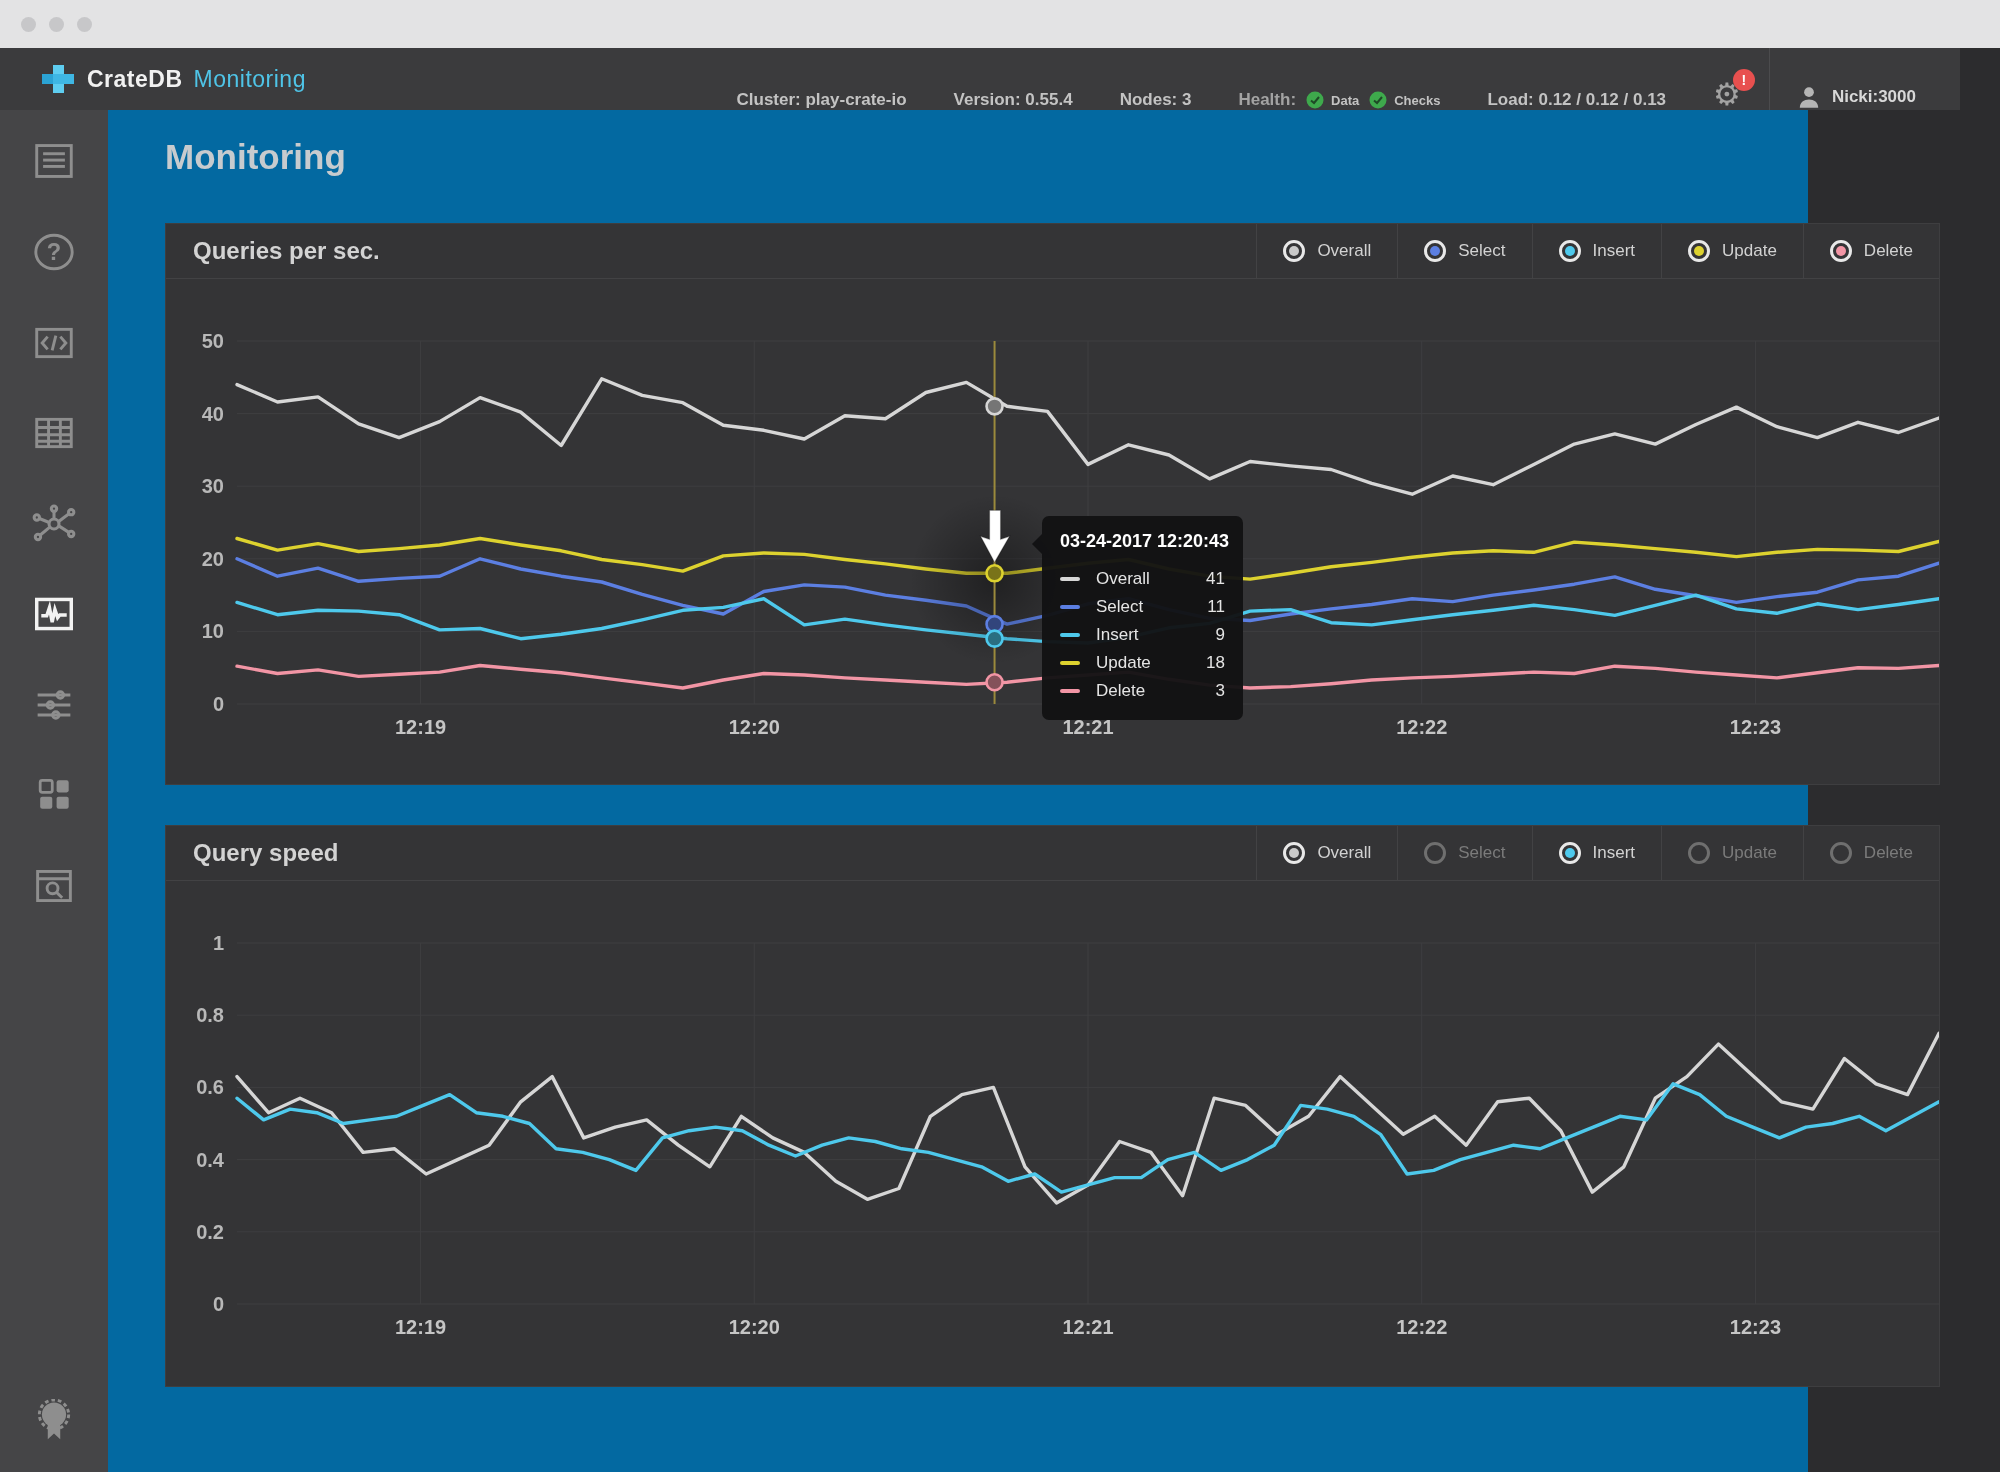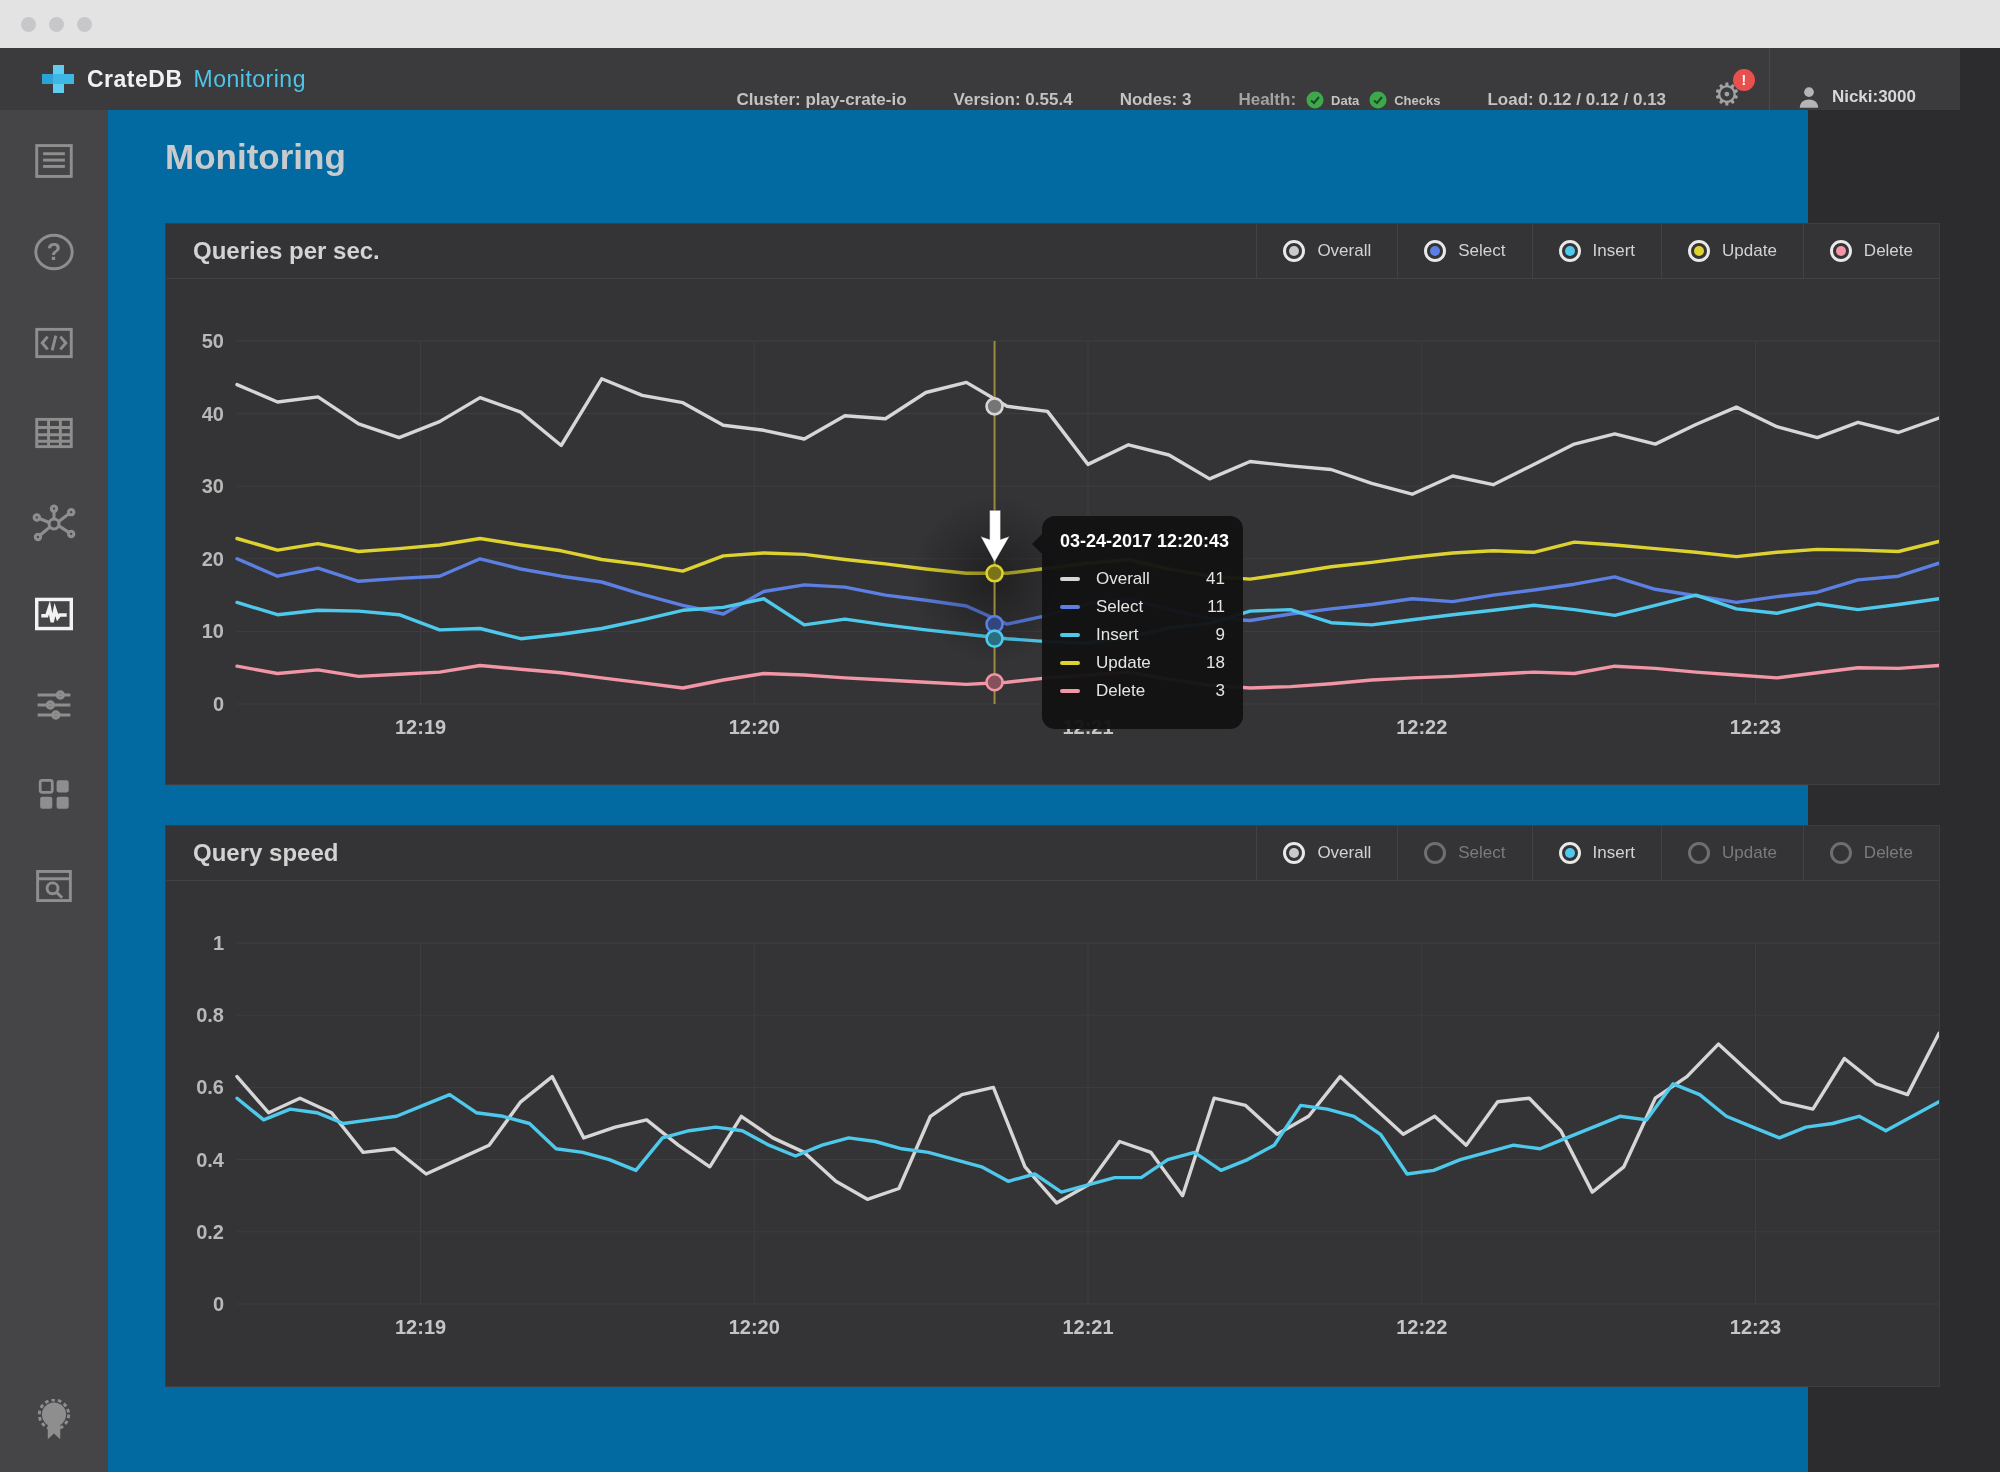--- a/index.html
+++ b/index.html
@@ -47,21 +47,21 @@
   .legend-btn { display:flex; align-items:center; gap:12px; padding:0 26px; border-left:1px solid #424244; cursor:pointer; }
   .radio { width:22px; height:22px; border-radius:50%; border:3px solid #e8e8e8; display:flex; align-items:center; justify-content:center; flex:none; }
   .radio .dot { width:10px; height:10px; border-radius:50%; }
   .legend-btn.inactive .radio { border-color:#6f6f6f; }
   .legend-label { font-size:17px; color:#d2d2d2; white-space:nowrap; }
   .legend-btn.inactive .legend-label { color:#7b7b7b; }
   .panel-body { position:relative; height:505px; }
   svg.chart { display:block; }
 
   
-  .tooltip { position:absolute; left:876px; top:237px; width:201px; background:rgba(18,18,19,0.96); border-radius:13px; padding:15px 18px 28px 18px; z-index:9; }
+  .tooltip { position:absolute; left:876px; top:237px; width:201px; background:rgba(18,18,19,0.96); border-radius:7px; padding:15px 18px 19px 18px; z-index:9; }
   .tooltip::before { content:""; position:absolute; left:-10px; top:18px; border-top:10px solid transparent; border-bottom:10px solid transparent; border-right:10px solid rgba(18,18,19,0.96); }
   .tooltip-title { font-size:18px; font-weight:700; color:#ffffff; white-space:nowrap; }
   .tooltip-rows { margin-top:17px; }
   .tt-row { display:flex; align-items:center; margin-top:8px; }
   .tt-dash { width:20px; height:4px; border-radius:2px; flex:none; }
   .tt-label { font-size:17px; color:#e4e4e4; margin-left:16px; }
   .tt-value { font-size:17px; color:#e4e4e4; margin-left:auto; }
 </style>
 </head>
 <body>

